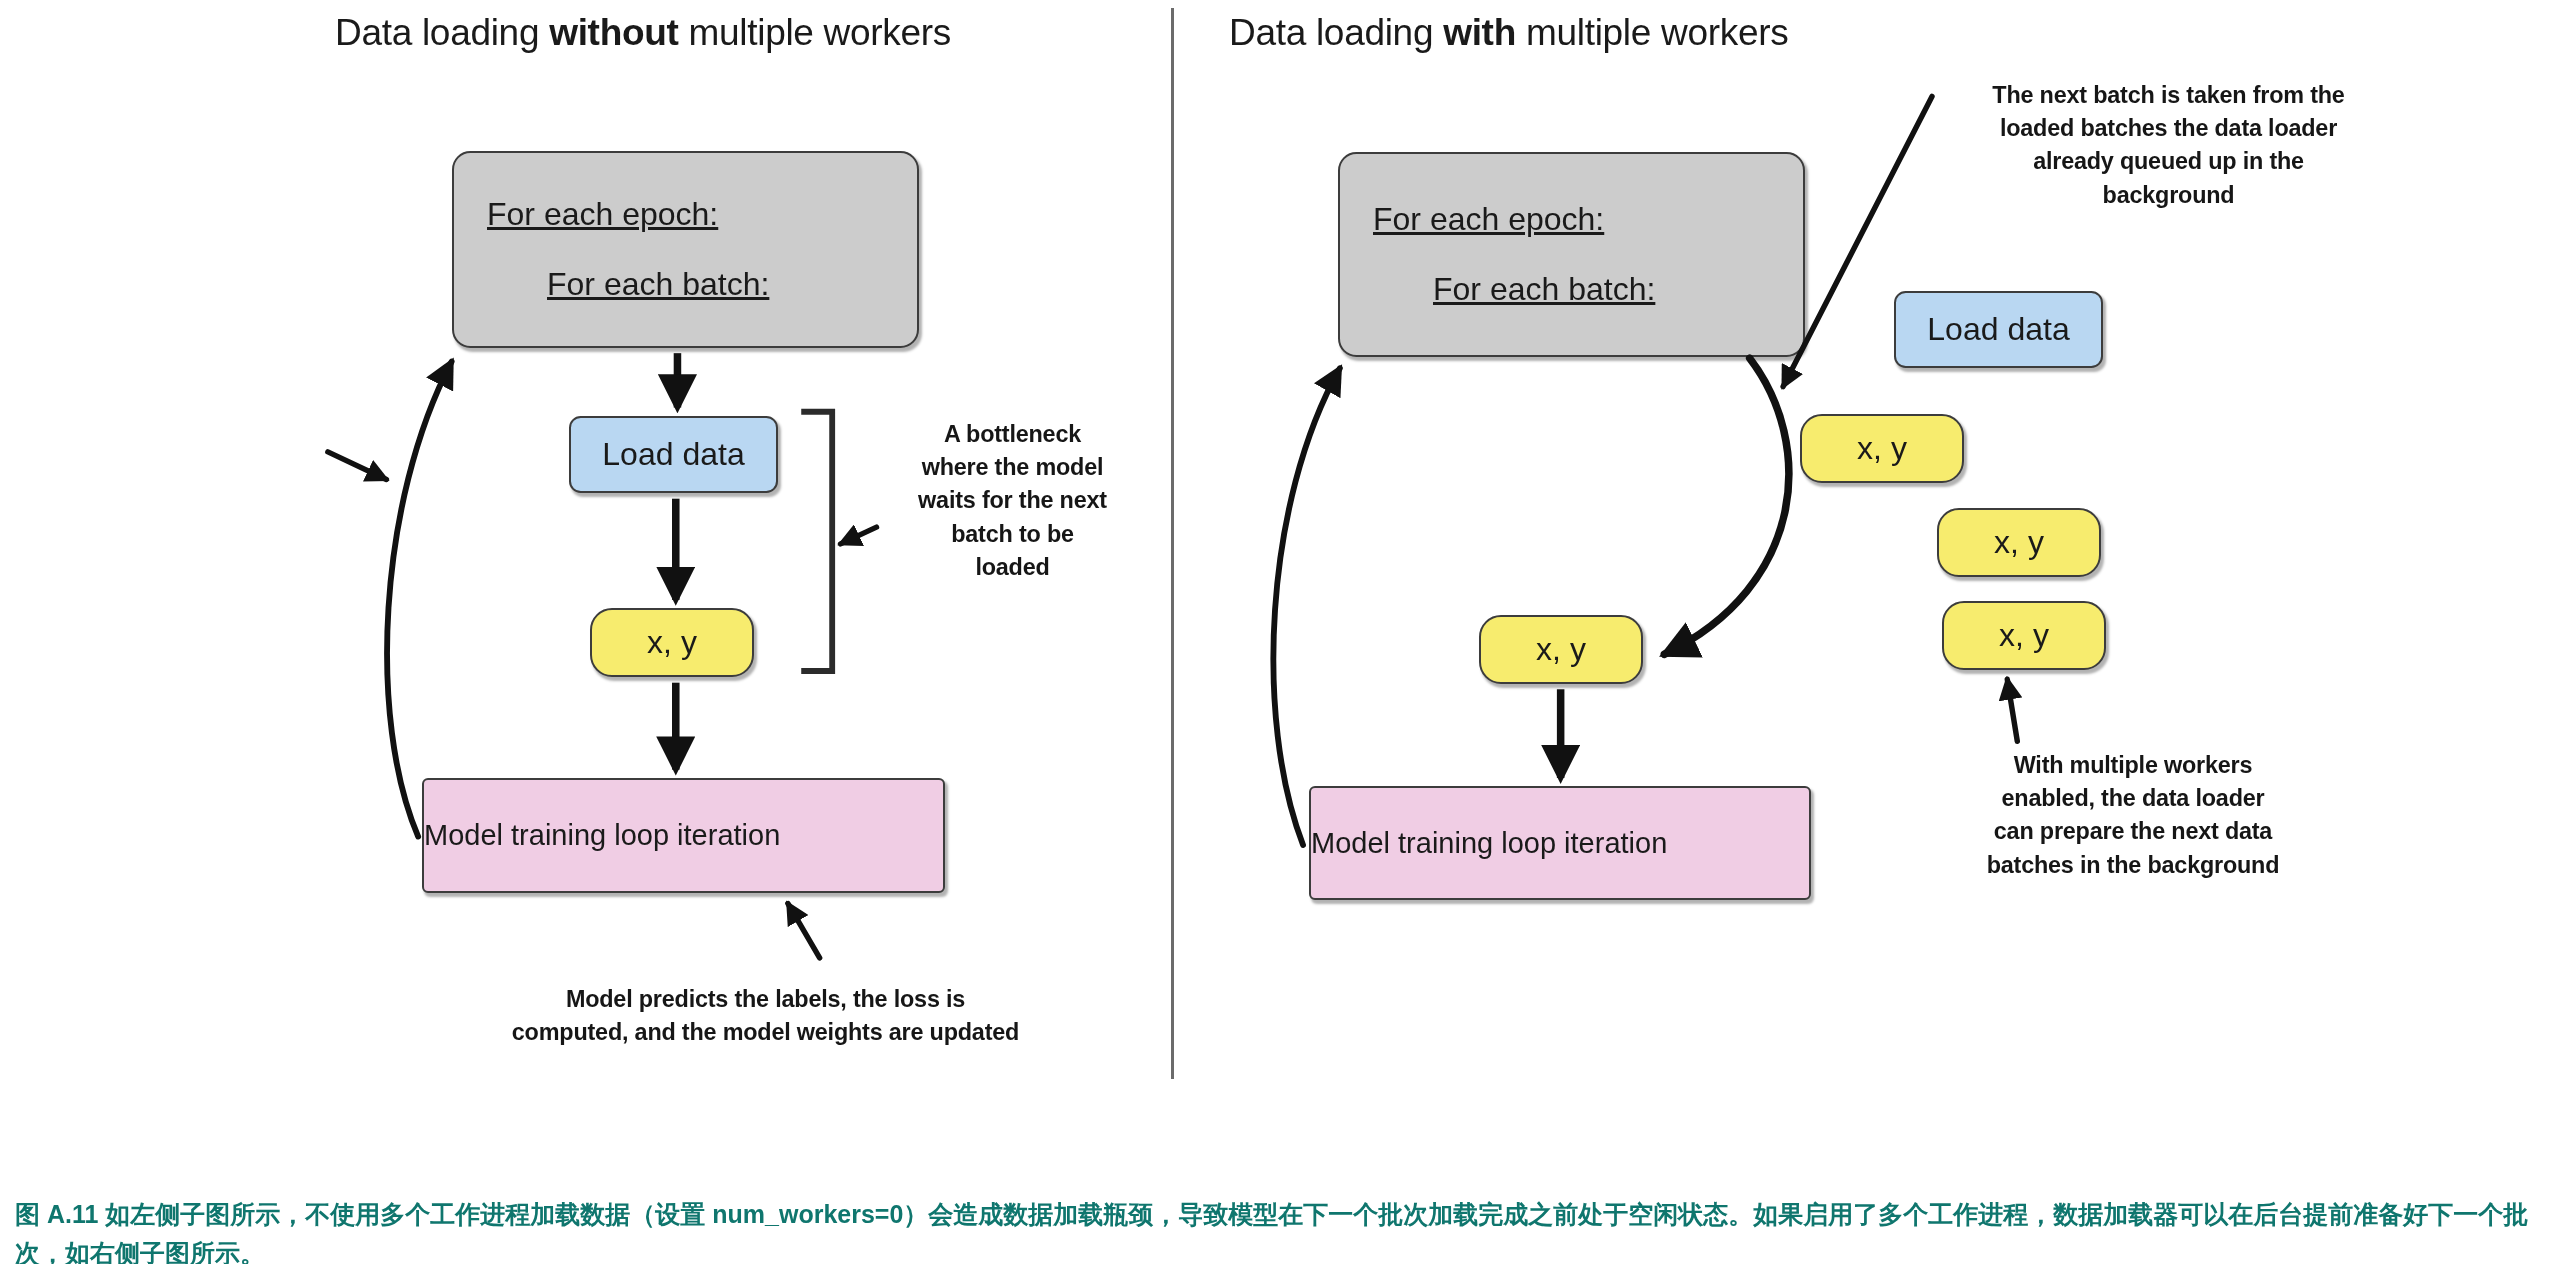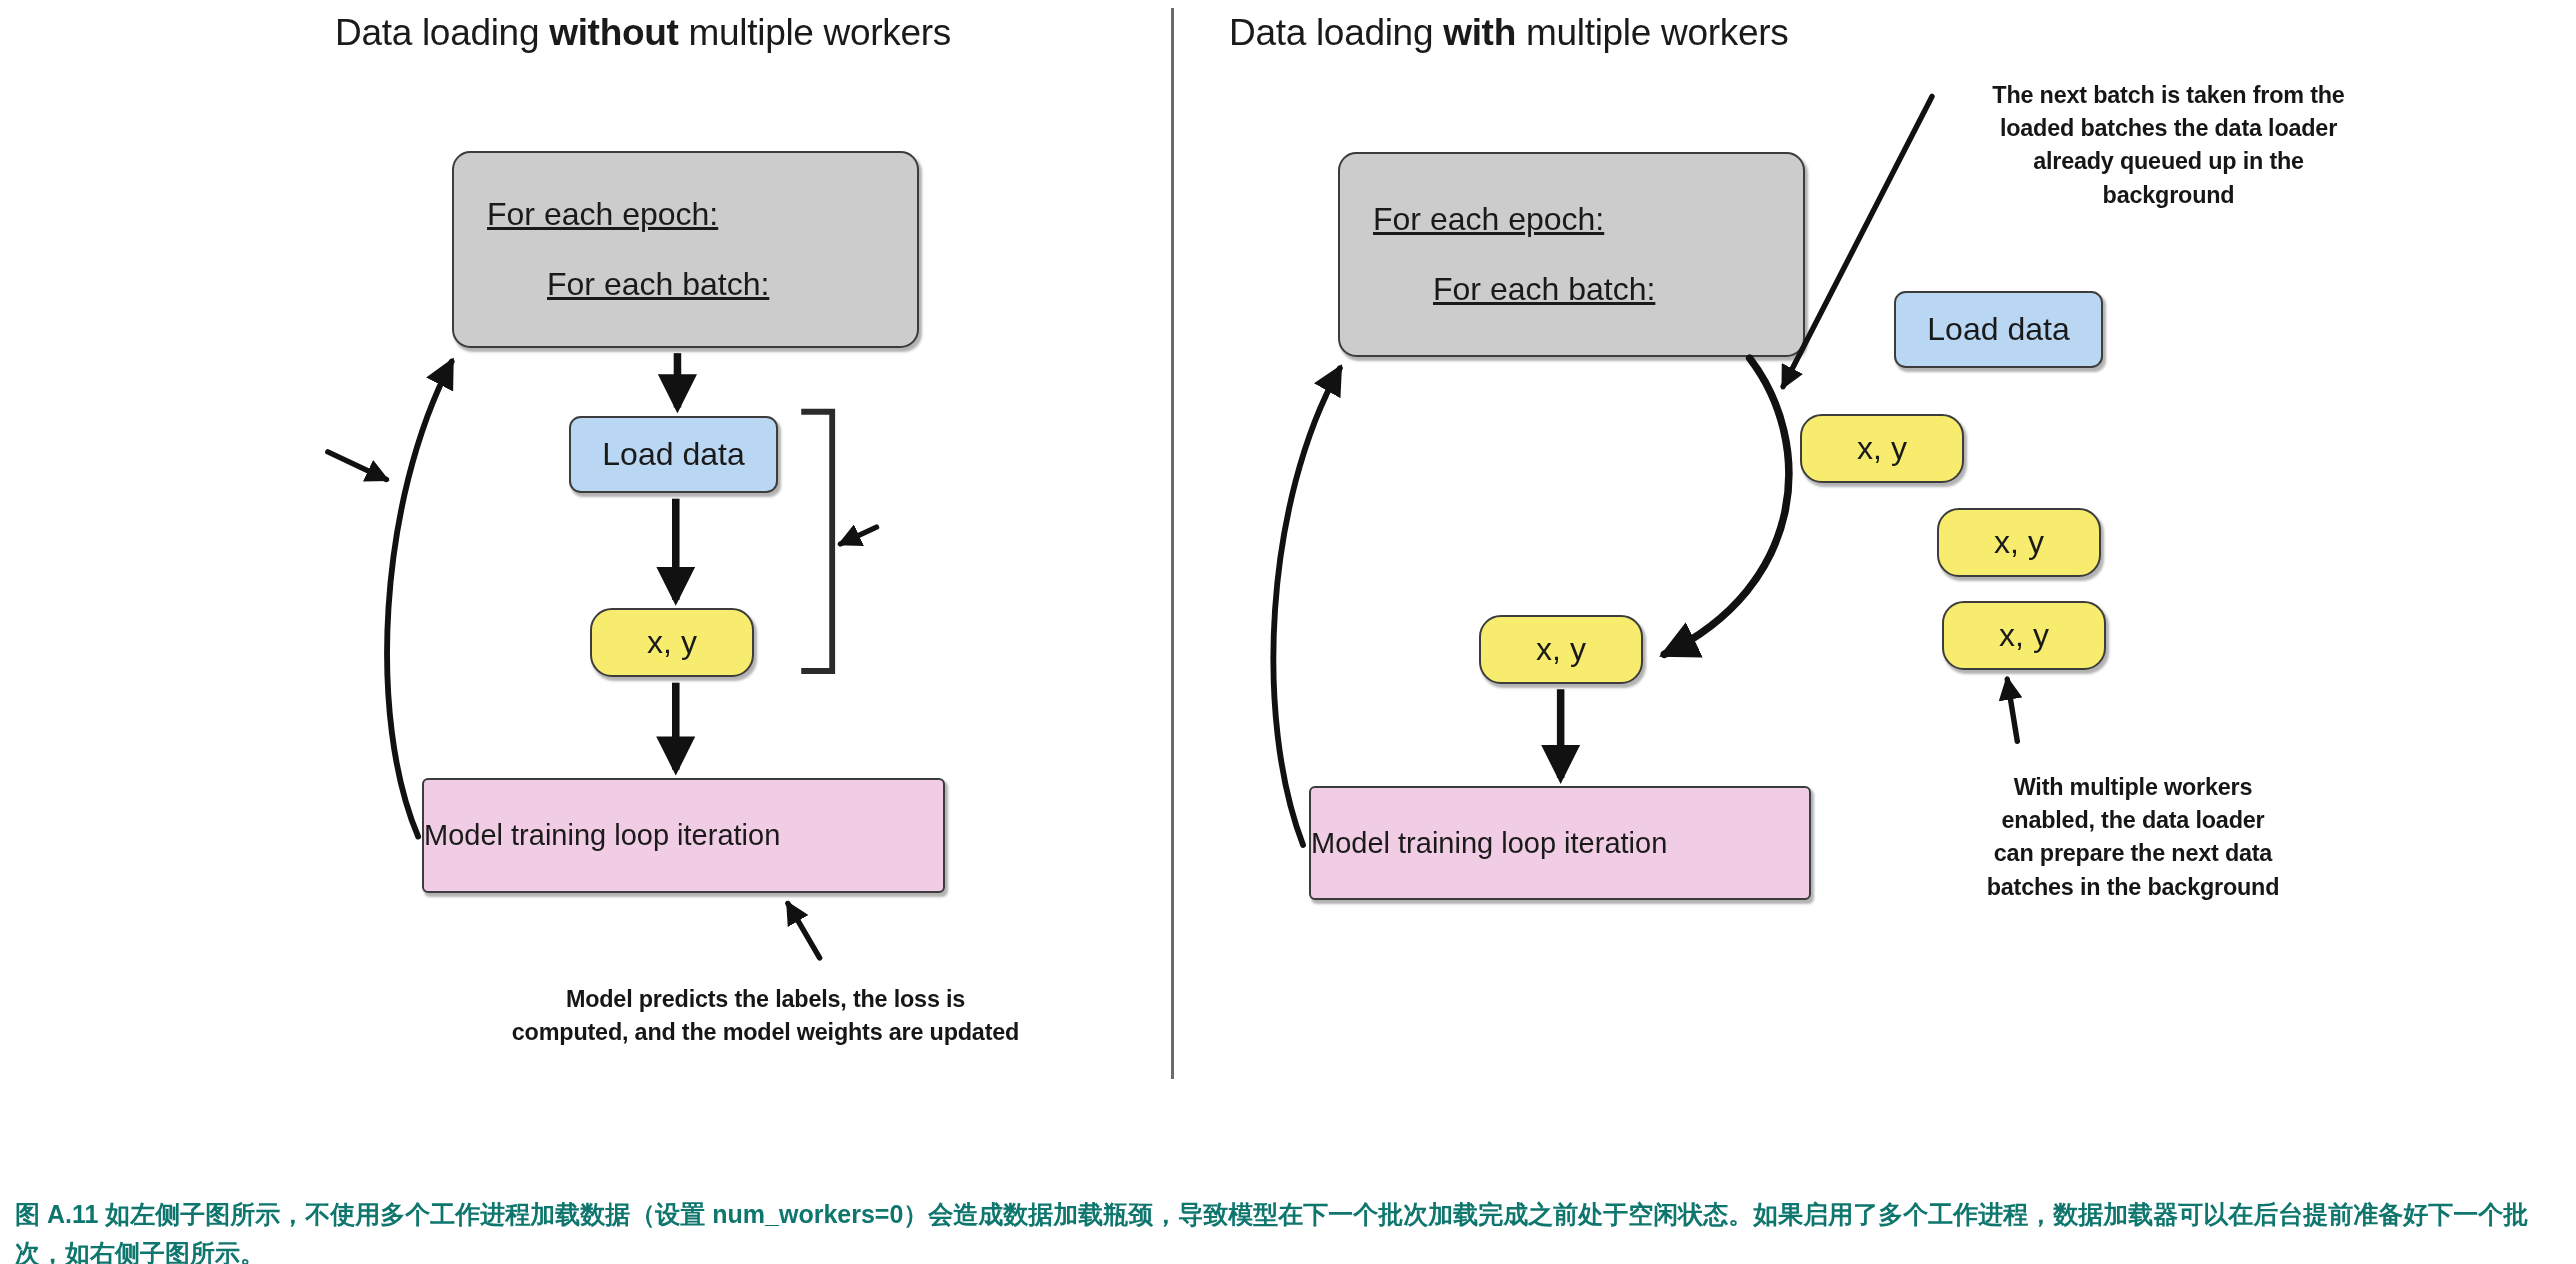--- a/index.html
+++ b/index.html
@@ -153,20 +153,25 @@
 
   <div class="node xy" style="left:590px; top:608px; width:164px; height:69px;">
     <span>x, y</span>
   </div>
 
   <div class="node train" style="left:422px; top:778px; width:523px; height:115px;">
     <span>Model training loop iteration</span>
   </div>
 
 
+  <div class="annot" id="annot-bottleneck" style="left:887px; top:418px; width:251px; white-space: pre-line;">A bottleneck
+where the model
+waits for the next
+batch to be
+loaded</div>
 
   <div class="annot" id="annot-model-predicts" style="left:427px; top:983px; width:677px; white-space: pre-line;">Model predicts the labels, the loss is
 computed, and the model weights are updated</div>
 
   <div class="node loop" style="left:1338px; top:152px; width:467px; height:205px;">
     <div class="line1">For each epoch:</div>
     <div class="line2">For each batch:</div>
   </div>
 
   <div class="node load" style="left:1894px; top:291px; width:209px; height:77px;">
@@ -191,21 +196,21 @@
 
   <div class="node train" style="left:1309px; top:786px; width:502px; height:114px;">
     <span>Model training loop iteration</span>
   </div>
 
   <div class="annot" id="annot-next-batch" style="left:1947px; top:79px; width:443px; white-space: pre-line;">The next batch is taken from the
 loaded batches the data loader
 already queued up in the
 background</div>
 
-  <div class="annot" id="annot-workers" style="left:1949px; top:771px; width:368px; white-space: pre-line;">With multiple workers
+  <div class="annot" id="annot-workers" style="left:1949px; top:749px; width:368px; white-space: pre-line;">With multiple workers
 enabled, the data loader
 can prepare the next data
 batches in the background</div>
 
   <svg id="overlay" viewBox="0 0 3080 1512">
     <defs>
       <marker id="ah" viewBox="0 0 10 10" refX="8.5" refY="5" markerWidth="5.2" markerHeight="5.2" orient="auto-start-reverse">
         <path d="M 0 0 L 10 5 L 0 10 z" fill="#111111"></path>
       </marker>
       <marker id="ah-sm" viewBox="0 0 10 10" refX="8.5" refY="5" markerWidth="4.4" markerHeight="4.4" orient="auto-start-reverse">

